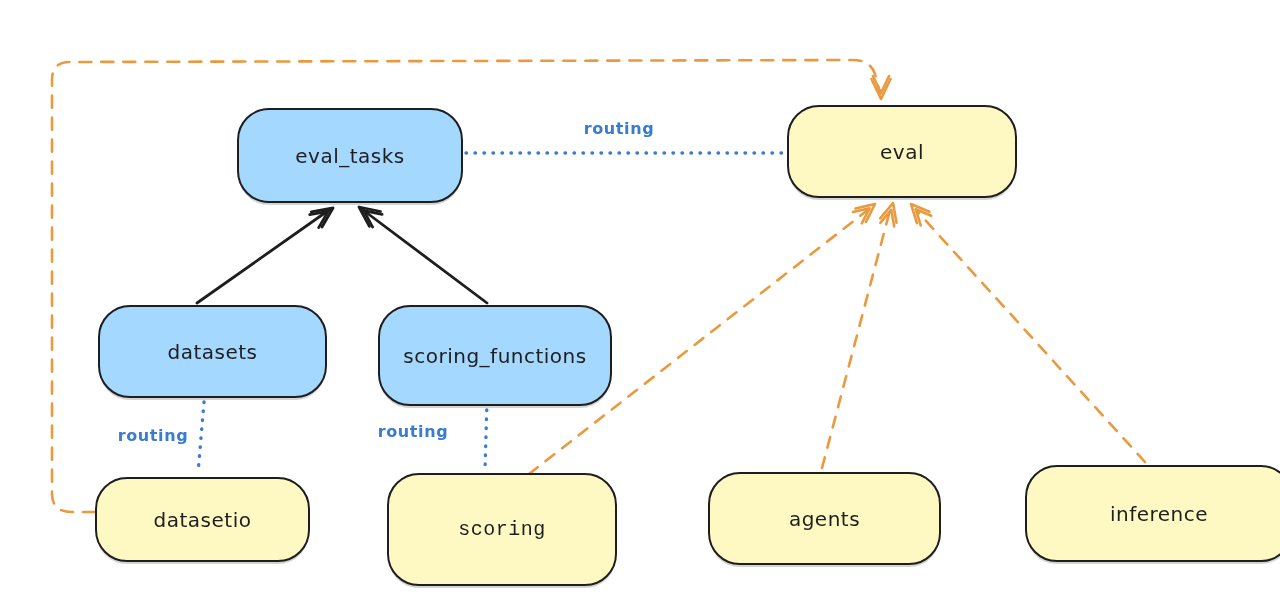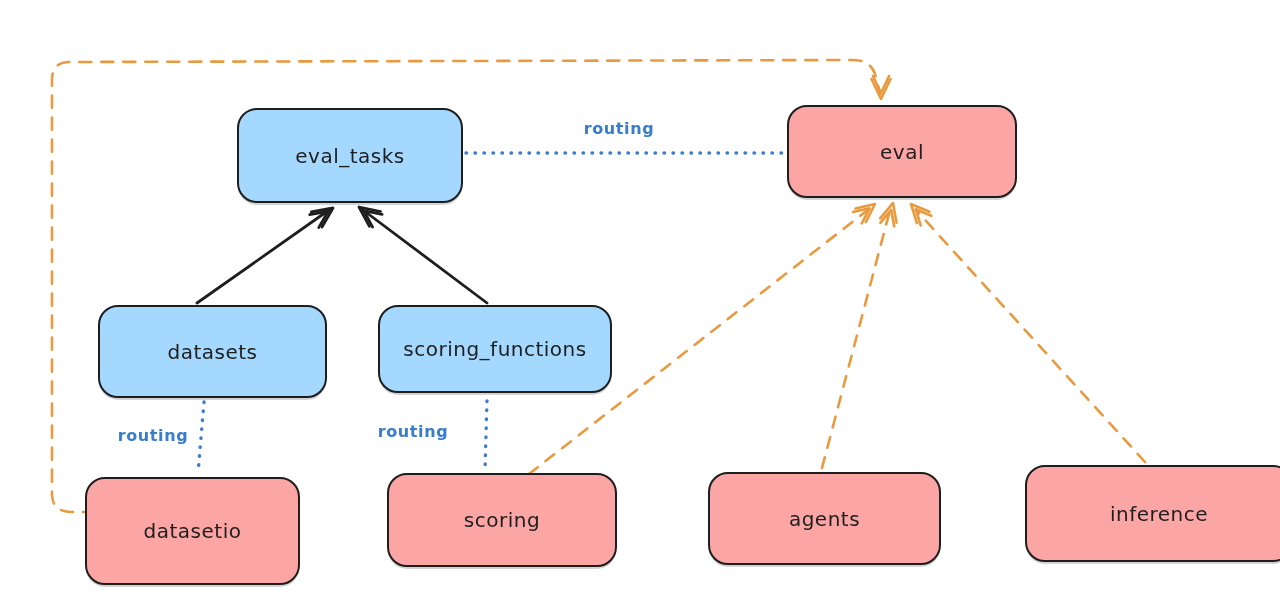--- a/index.html
+++ b/index.html
@@ -7,28 +7,28 @@
     position:relative;
     width:1280px;height:596px;
     background:#ffffff;
     overflow:hidden;
     font-family:"DejaVu Sans","Liberation Sans",sans-serif;
   }
   .wires{position:absolute;left:0;top:0;width:1280px;height:596px;z-index:0;}
   .node{
     position:absolute;
     border:2.6px solid #1e1e1e;
-    border-radius:20px;
+    border-radius:32px;
     display:flex;align-items:center;justify-content:center;
     z-index:1;
     box-shadow:0 3px 0 -1px rgba(130,130,130,0.35);
     box-sizing:border-box;
   }
   .node-blue{background:#a5d8ff;}
-  .node-green{background:#fca5a5;}
+  .node-green{background:#fef9c3;}
   .node-label{
     font-size:20px;
     color:#1e1e1e;
     letter-spacing:0.5px;
     white-space:nowrap;
   }
   .edge-label{
     position:absolute;
     z-index:2;
     font-size:16px;
@@ -103,29 +103,29 @@
   </div>
 
   <div class="node node-green" style="left:787px;top:105px;width:230px;height:93px;">
     <span class="node-label">eval</span>
   </div>
 
   <div class="node node-blue" style="left:98px;top:305px;width:229px;height:93px;">
     <span class="node-label">datasets</span>
   </div>
 
-  <div class="node node-blue" style="left:378px;top:305px;width:234px;height:88px;">
+  <div class="node node-blue" style="left:378px;top:305px;width:234px;height:101px;">
     <span class="node-label">scoring_functions</span>
   </div>
 
-  <div class="node node-green" style="left:85px;top:477px;width:215px;height:108px;">
+  <div class="node node-green" style="left:95px;top:477px;width:215px;height:85px;">
     <span class="node-label">datasetio</span>
   </div>
 
-  <div class="node node-green" style="left:387px;top:473px;width:230px;height:94px;">
+  <div class="node node-green" style="left:387px;top:473px;width:230px;height:113px;font-family:Liberation Mono, monospace;">
     <span class="node-label">scoring</span>
   </div>
 
   <div class="node node-green" style="left:708px;top:472px;width:233px;height:93px;">
     <span class="node-label">agents</span>
   </div>
 
   <div class="node node-green" style="left:1025px;top:465px;width:268px;height:97px;">
     <span class="node-label">inference</span>
   </div>

